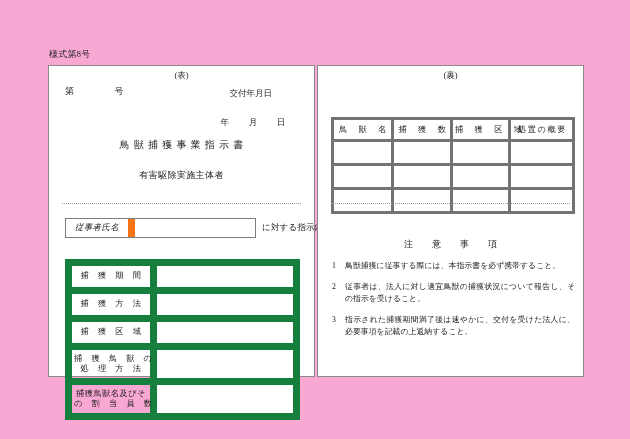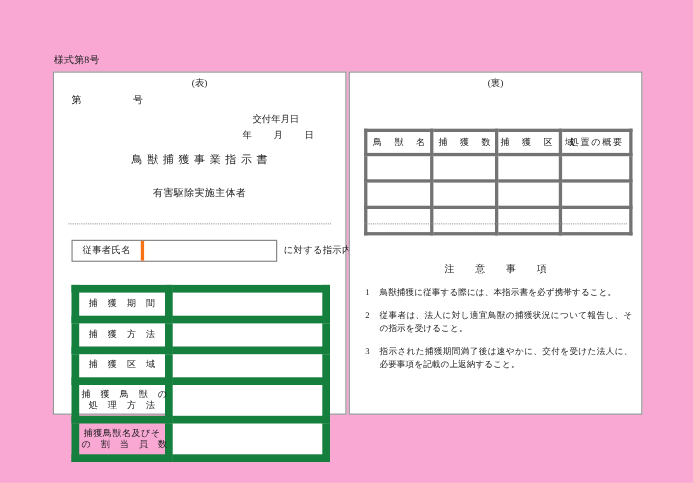--- a/index.html
+++ b/index.html
@@ -55,28 +55,27 @@
     color: #222;
   }
 
   
   .doc-no {
     position: absolute;
     left: 16px;
     top: 19px;
     font-size: 9px;
     white-space: nowrap;
-    font-family: Liberation Mono, monospace;
   }
   .doc-no .sp { display: inline-block; width: 36px; }
 
   .issue-date-label {
     position: absolute;
     right: 42px;
-    top: 37px;
+    top: 22px;
     font-size: 8.5px;
     white-space: nowrap;
   }
   .issue-date-fields {
     position: absolute;
     right: 20px;
     top: 51px;
     font-size: 8.5px;
     white-space: nowrap;
   }
@@ -127,22 +126,23 @@
     display: flex;
     border: 1px solid #7d7d7d;
     height: 20px;
     box-sizing: border-box;
   }
   .name-box .cap {
     width: 62px;
     display: flex;
     align-items: center;
     justify-content: center;
-    border-right: 3px solid #f97316;
+    border-right: 7px solid #f97316;
     letter-spacing: 0.3px;
+    font-style: italic;
   }
   .name-box .blank { width: 120px; }
   .name-suffix {
     display: flex;
     align-items: center;
     padding-left: 6px;
     letter-spacing: 0.2px;
     white-space: nowrap;
   }
 

